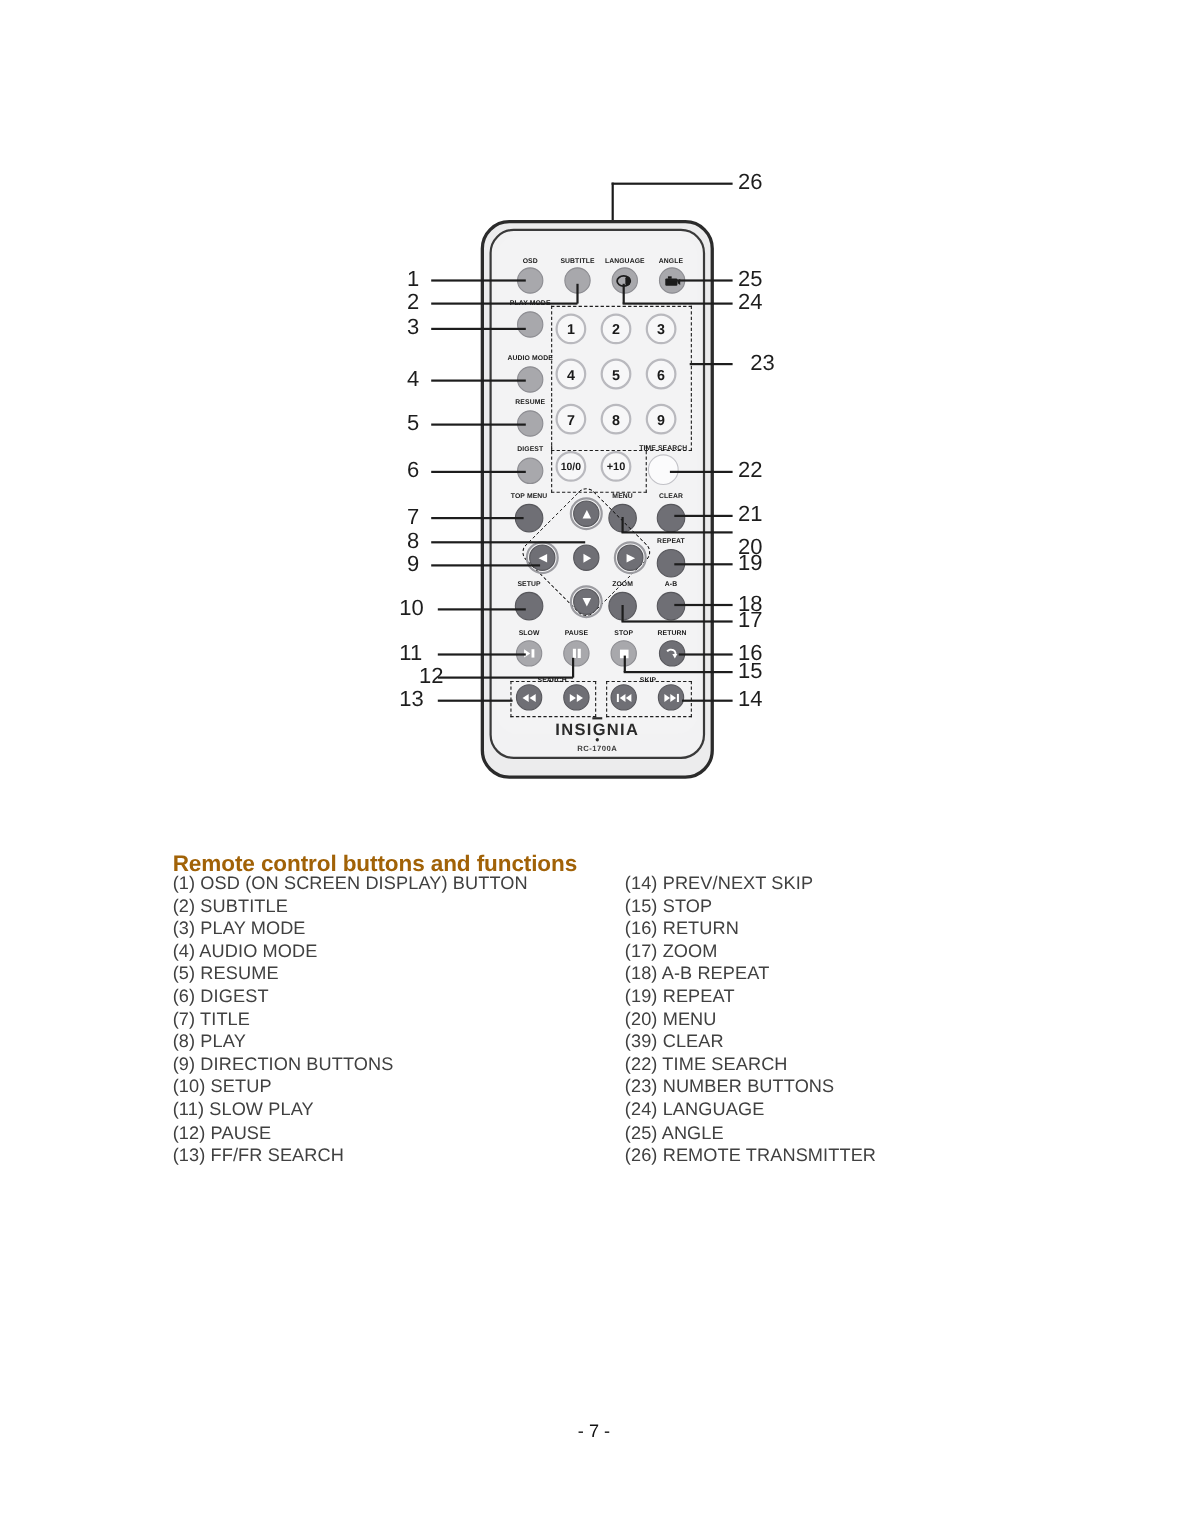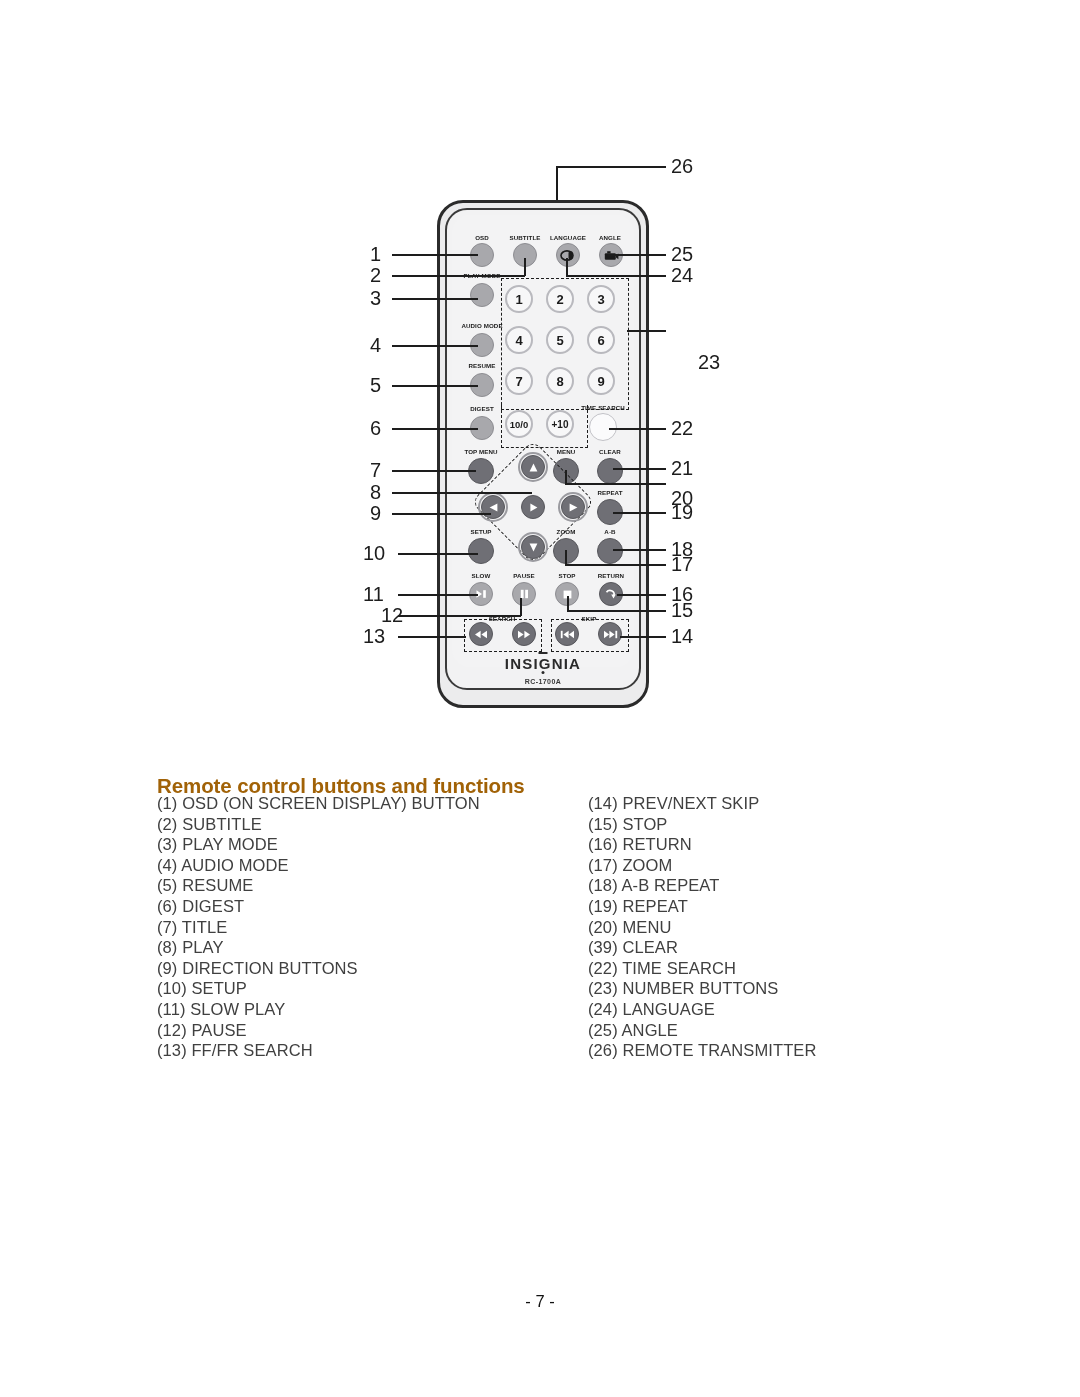--- a/index.html
+++ b/index.html
@@ -224,21 +224,21 @@
     margin-top: 20px;
   }
   .list-col {
     position: absolute;
     font-size: 16.5px;
     line-height: 20.6px;
     color: #404040;
     letter-spacing: 0.1px;
   }
   .list-col-left { left: 157px; top: 793px; }
-  .list-col-right { left: 588px; top: 793px; }
+  .list-col-right { left: 568px; top: 793px; }
   .list-col div { white-space: nowrap; }
 
   .page-num {
     position: absolute;
     left: 540px;
     top: 1292px;
     transform: translateX(-50%);
     font-size: 16.5px;
     color: #111;
     white-space: nowrap;
@@ -495,21 +495,21 @@
   <div class="lead" style="left:398px; top:636px; width:68px;"></div>
 
   <div class="lead" style="left:608px; top:254px; width:58px;"></div>
   <div class="cnum" style="left:671px; top:244px;">25</div>
 
   <div class="lead" style="left:566px; top:275px; width:100px;"></div>
   <div class="leadv" style="left:566px; top:258px; height:18px;"></div>
   <div class="cnum" style="left:671px; top:265px;">24</div>
 
   <div class="lead" style="left:627px; top:330px; width:39px;"></div>
-  <div class="cnum" style="left:698px; top:320px;margin-top:32px;">23</div>
+  <div class="cnum" style="left:682px; top:320px;">23</div>
 
   <div class="lead" style="left:609px; top:428px; width:57px;"></div>
   <div class="cnum" style="left:671px; top:418px;text-align:right;">22</div>
 
   <div class="lead" style="left:613px; top:468px; width:53px;"></div>
   <div class="cnum" style="left:671px; top:458px;">21</div>
 
   <div class="lead" style="left:565px; top:483px; width:101px;"></div>
   <div class="leadv" style="left:565px; top:470px; height:14px;"></div>
   <div class="cnum" style="left:671px; top:473px;margin-top:15px;">20</div>

